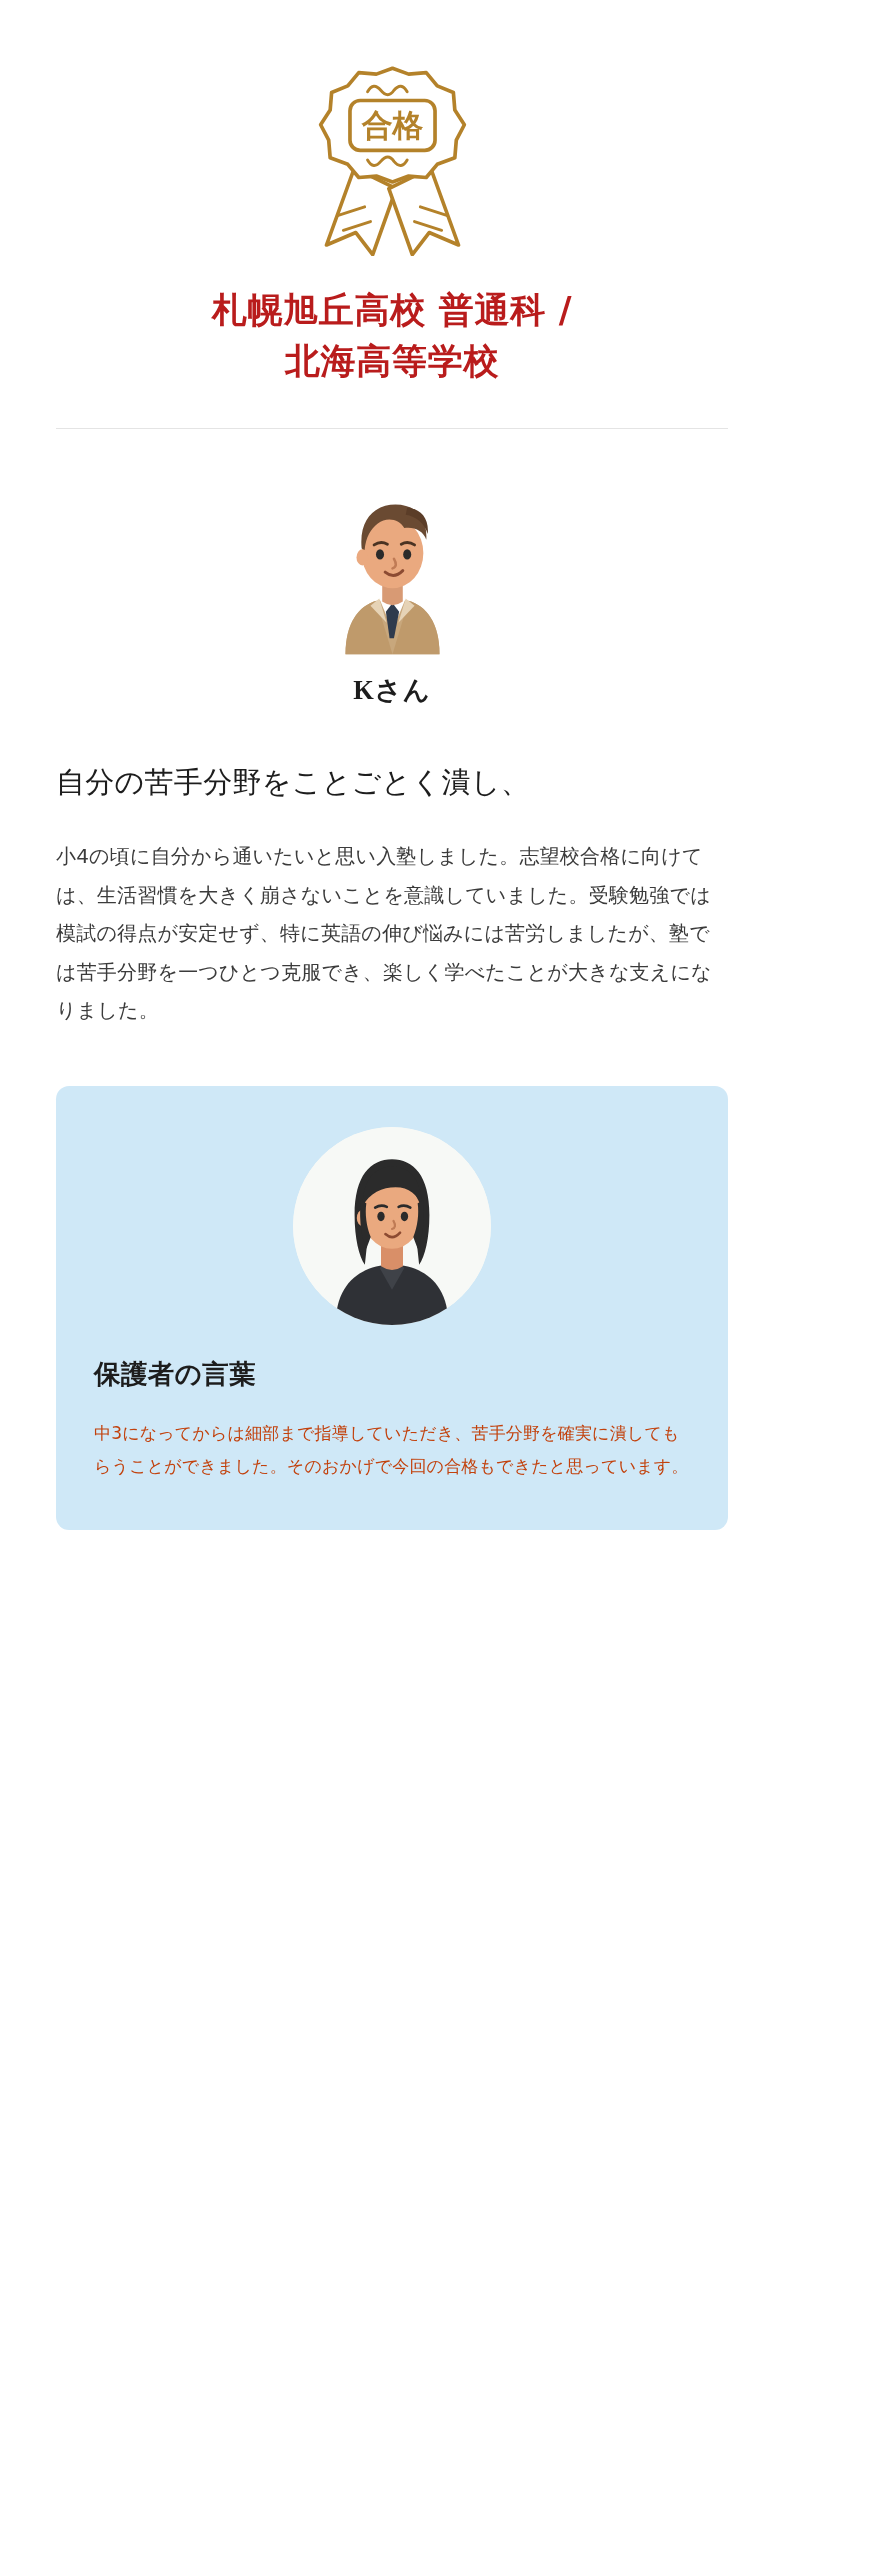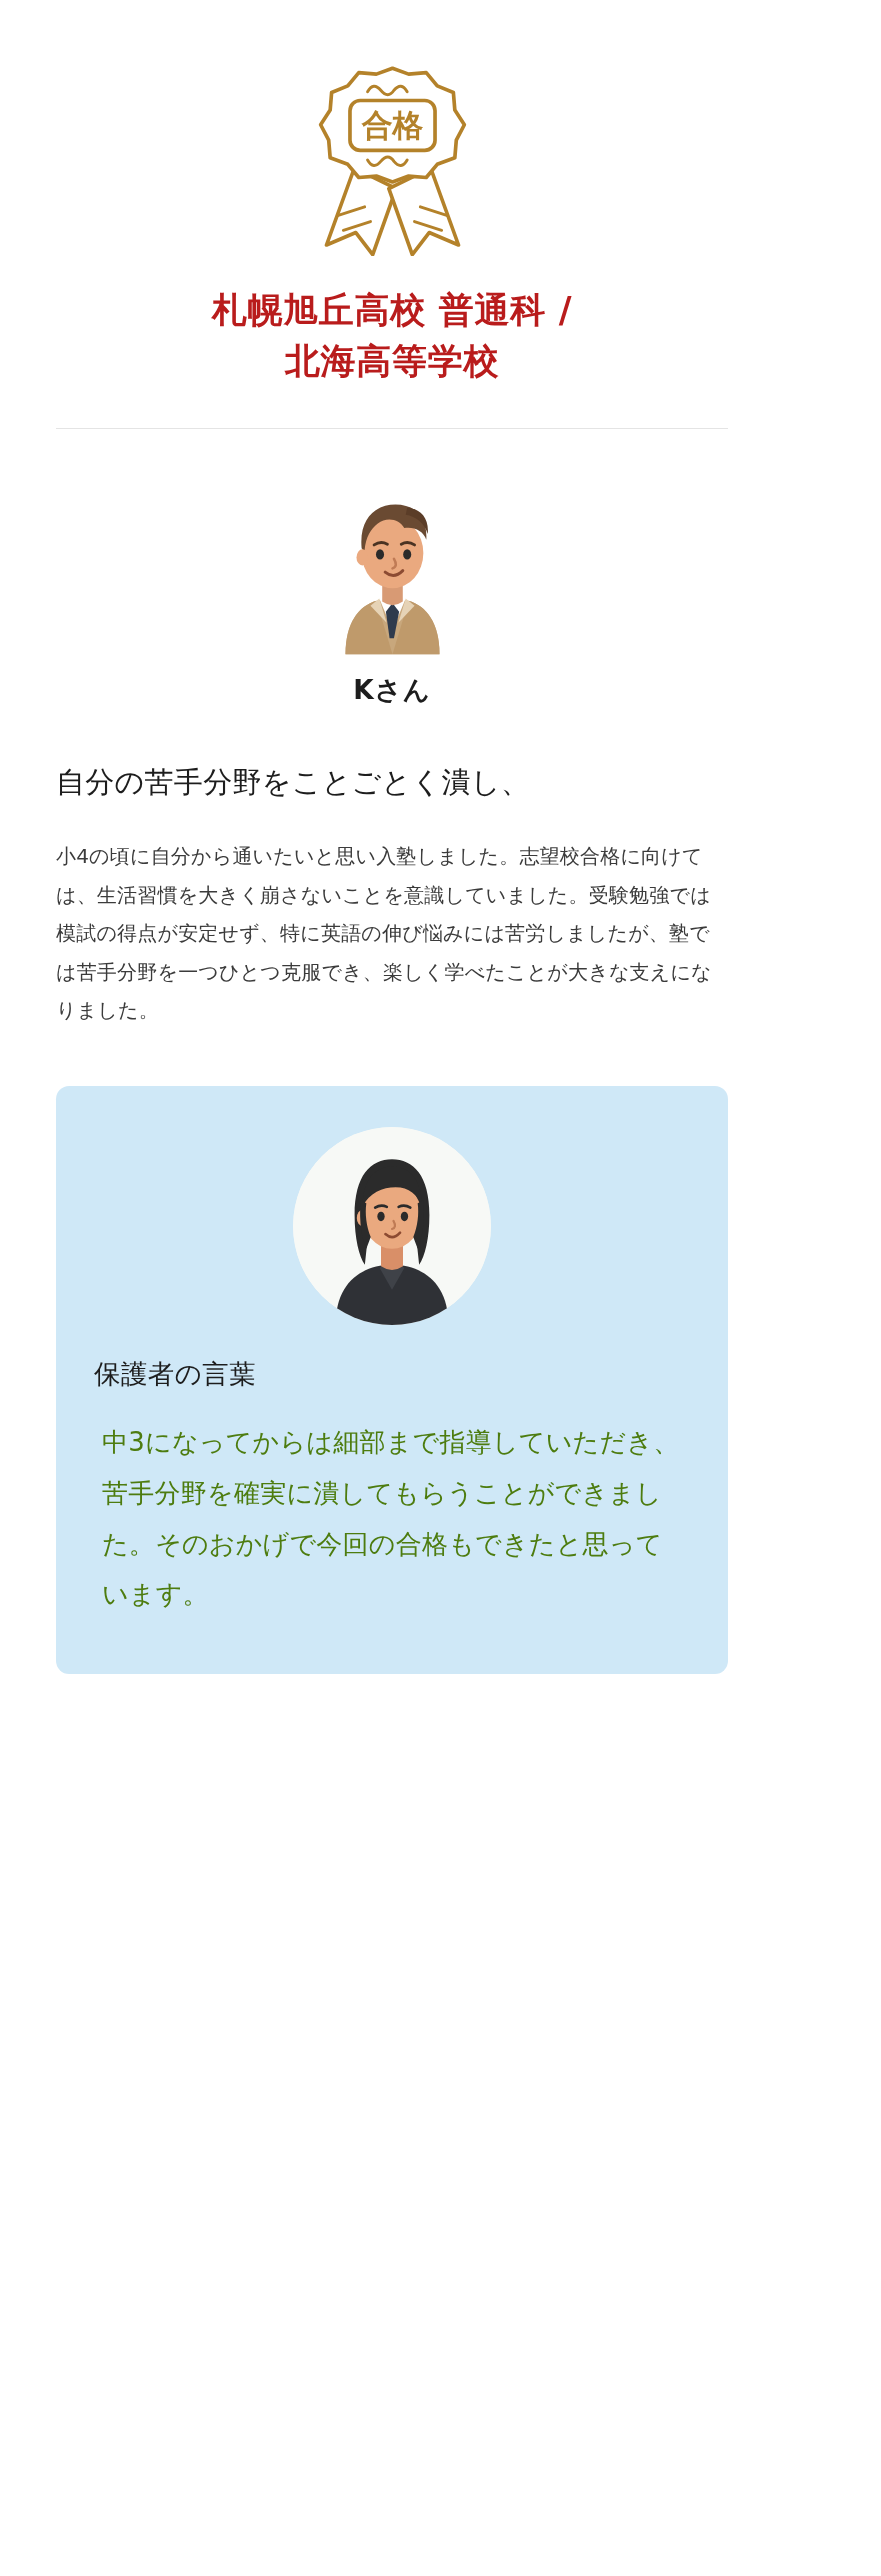--- a/index.html
+++ b/index.html
@@ -60,20 +60,21 @@
     justify-content: center;
     margin-bottom: 17.6px;
   }
   .student-name {
     text-align: center;
     font-size: 26.4px;
     font-weight: bold;
     color: #1d1d1d;
     margin-bottom: 51px;
     letter-spacing: 0.04em;
+    font-family: Liberation Serif, serif;
   }
 
   
   .headline {
     font-size: 29px;
     font-weight: normal;
     line-height: 1.62;
     color: #1d1d1d;
     margin: 0 0 31px 0;
     letter-spacing: 0.01em;
@@ -104,30 +105,30 @@
     height: 198px;
     border-radius: 50%;
     background: #f7f9f6;
     overflow: hidden;
     display: flex;
     align-items: flex-end;
     justify-content: center;
   }
   .parent-heading {
     font-size: 26.4px;
-    font-weight: normal;
+    font-weight: bold;
     color: #1d1d1d;
     margin: 0 0 25px 0;
     letter-spacing: 0.02em;
   }
   .parent-text {
-    font-size: 26px;
+    font-size: 17px;
     line-height: 1.95;
-    color: #4d7c0f;
-    margin: 8px;
+    color: #c2410c;
+    margin: 0;
     letter-spacing: 0.01em;
   }
 </style>
 </head>
 <body>
 
 <div class="page">
   <div class="card">
 
     <div class="badge-wrap">

